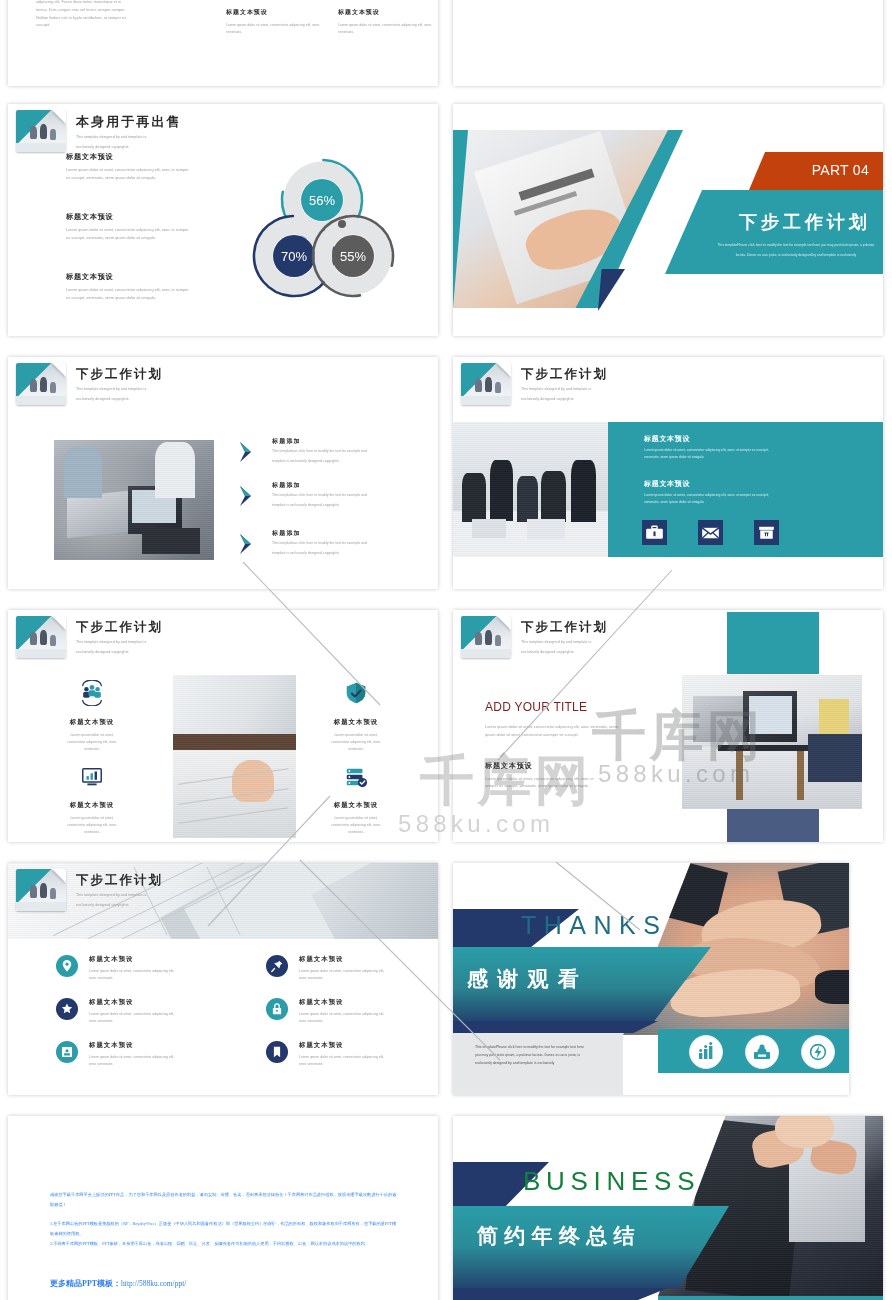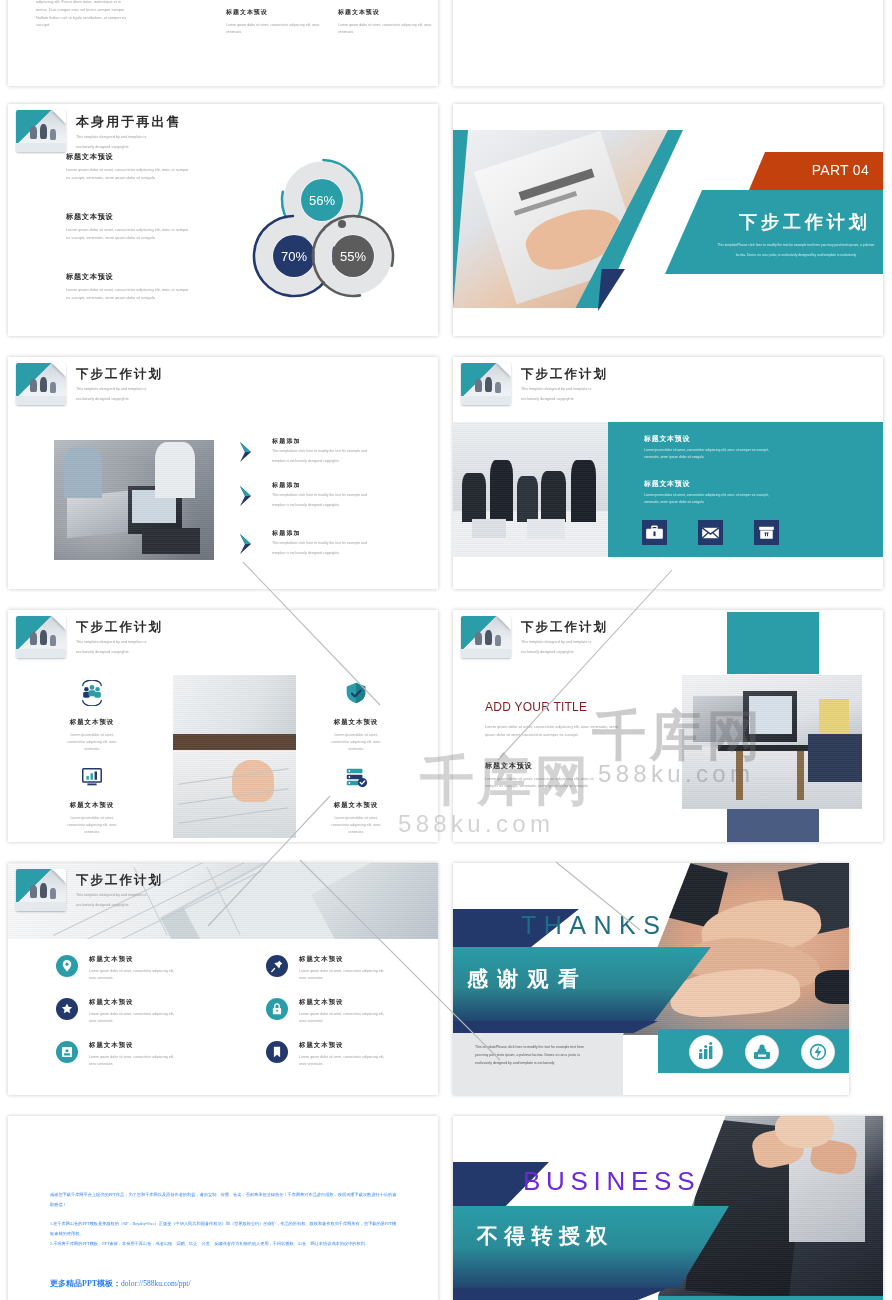--- a/index.html
+++ b/index.html
@@ -599,21 +599,21 @@
 </div>
 
 <div class="slide" style="left:8px;top:1116px;width:430px;height:232px;">
   <div style="position:absolute;left:42px;top:74px;width:348px;">
     <div style="font-size:4.2px;line-height:2.3;color:#2d7ff0;font-family:'Liberation Serif',serif;">感谢您下载千库网平台上提供的PPT作品，为了您和千库网以及原创作者的利益，请勿复制、传播、售卖，否则将承担法律责任！千库网将对作品进行维权，按照传播下载次数进行十倍的索取赔偿！</div>
     <div style="font-size:4.2px;line-height:2.3;color:#2d7ff0;margin-top:10px;font-family:'Liberation Serif',serif;">1.在千库网出售的PPT模板是免版权的（RF：Royalty-Free）正版受《中华人民共和国著作权法》和《世界版权公约》的保护，作品的所有权、版权和著作权归千库网所有，您下载的是PPT模板素材的使用权。</div>
     <div style="font-size:4.2px;line-height:2.3;color:#2d7ff0;font-family:'Liberation Serif',serif;">2.不得将千库网的PPT模板、PPT素材，本身用于再出售，或者出租、回赠、转让、分发、反编或者作为礼物供他人使用，不得转授权、出售、网让本协议或本协议中的权利。</div>
   </div>
   <div style="position:absolute;left:42px;top:162px;display:flex;align-items:baseline;">
     <span style="font-size:8px;font-weight:bold;color:#2d7ff0;font-family:'Liberation Serif',serif;">更多精品PPT模板：</span>
-    <span style="font-size:7.5px;color:#2d7ff0;font-family:'Liberation Serif',serif;">dolor://588ku.com/ppt/</span>
+    <span style="font-size:7.5px;color:#2d7ff0;font-family:'Liberation Serif',serif;">http://588ku.com/ppt/</span>
   </div>
 </div>
 
 <div class="slide" style="left:453px;top:1116px;width:430px;height:232px;">
   <div class="photo ph-fists" style="left:205px;top:0;width:225px;height:180px;clip-path:polygon(30% 0,100% 0,100% 100%,0 100%);">
     <div style="position:absolute;left:16%;top:4%;width:46%;height:96%;background:linear-gradient(160deg,#30363f,#16191f);transform:rotate(6deg);"></div>
     <div style="position:absolute;left:58%;top:0;width:34%;height:70%;background:linear-gradient(150deg,#e6e8eb,#b9bec5);"></div>
     <div style="position:absolute;left:42%;top:8%;width:22%;height:20%;background:#e8bb9c;border-radius:35%;transform:rotate(-12deg);"></div>
     <div style="position:absolute;left:68%;top:14%;width:20%;height:18%;background:#e0ab8c;border-radius:35%;transform:rotate(10deg);"></div>
     <div style="position:absolute;left:52%;top:-4%;width:26%;height:22%;background:#f0cdb4;border-radius:46%;"></div>
@@ -622,22 +622,22 @@
   <div style="position:absolute;left:0;top:46px;width:96px;height:44px;background:#23386b;
               clip-path:polygon(0 0,100% 0,55% 100%,0 100%);"></div>
   <div style="position:absolute;left:0;top:90px;width:276px;height:82px;
               background:linear-gradient(180deg,#2a9da8 0%,#2a8b97 50%,#23456f 100%);
               clip-path:polygon(0 0,100% 0,82% 100%,0 100%);"></div>
   <div style="position:absolute;left:0;top:172px;width:215px;height:12px;background:#23386b;
               clip-path:polygon(0 0,100% 0,86% 100%,0 100%);"></div>
 
   <div style="position:absolute;left:205px;top:180px;width:225px;height:52px;background:#2a9da8;"></div>
 
-  <div style="position:absolute;left:70px;top:50px;font-size:26px;letter-spacing:.22em;color:#6d28d9;">BUSINESS</div>
-  <div class="white" style="position:absolute;left:24px;top:106px;font-size:21px;letter-spacing:.30em;font-weight:bold;">不得转授权</div>
+  <div style="position:absolute;left:70px;top:50px;font-size:26px;letter-spacing:.22em;color:#15803d;">BUSINESS</div>
+  <div class="white" style="position:absolute;left:24px;top:106px;font-size:21px;letter-spacing:.30em;font-weight:bold;">简约年终总结</div>
 
 </div>
 
 </div>
 
 <div style="position:absolute;left:0;top:0;width:892px;height:1300px;pointer-events:none;">
   <svg width="892" height="1300" viewBox="0 0 892 1300" style="position:absolute;left:0;top:0;">
     <line x1="243" y1="562" x2="380" y2="705" stroke="#b9bcc0" stroke-width="1.1"></line>
     <line x1="672" y1="570" x2="498" y2="760" stroke="#b9bcc0" stroke-width="1.1"></line>
     <line x1="208" y1="926" x2="330" y2="796" stroke="#b9bcc0" stroke-width="1.1"></line>

